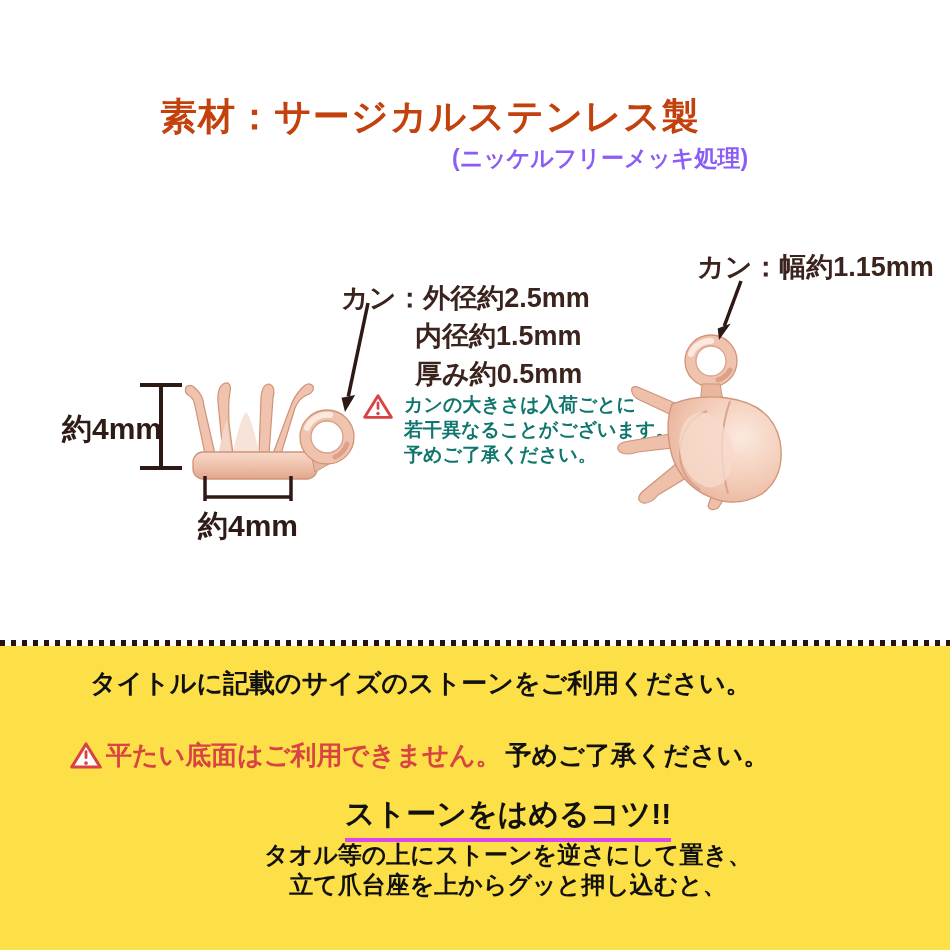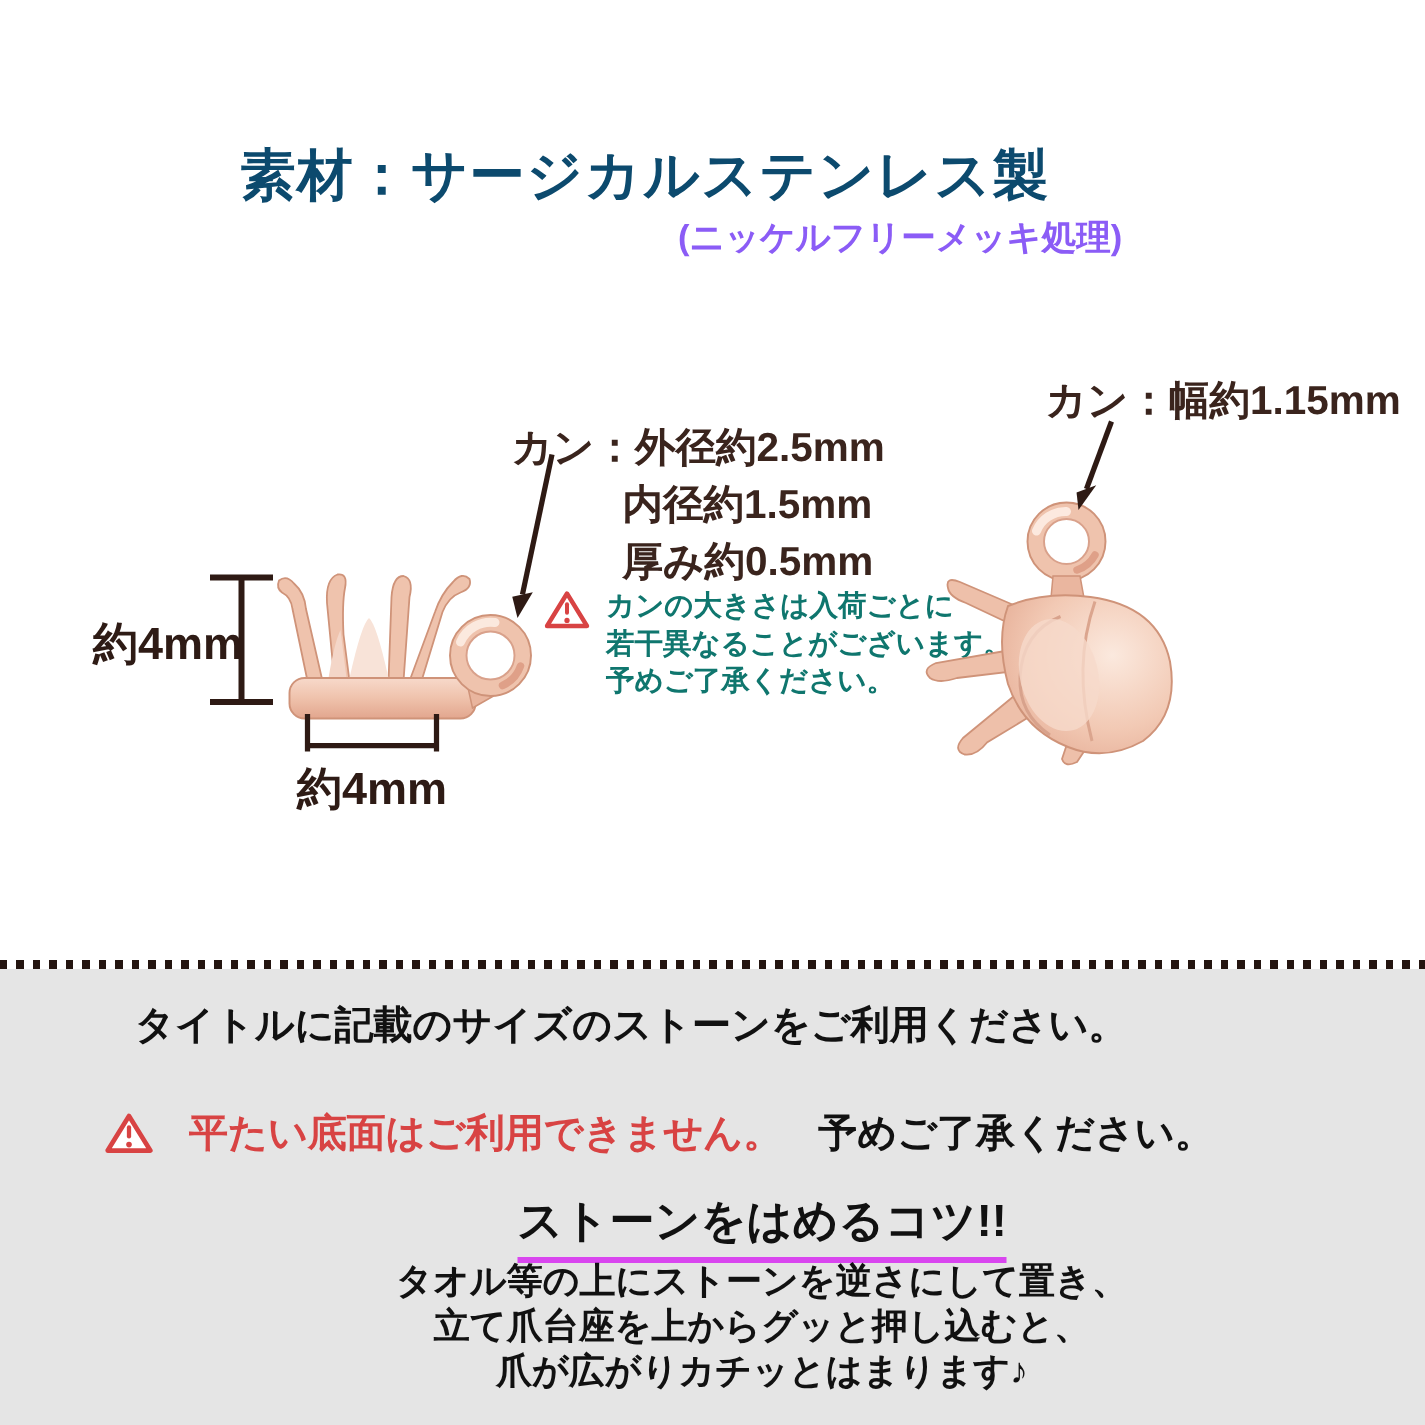--- a/index.html
+++ b/index.html
@@ -5,21 +5,21 @@
   html,body{margin:0;padding:0;}
   body{
     width:950px;height:950px;position:relative;overflow:hidden;
     background:#ffffff;
     font-family:"Liberation Sans", sans-serif;
     color:#3a241d;
   }
   .abs{position:absolute;}
 
   
-  .title{left:160px;top:92px;font-size:37px;font-weight:bold;letter-spacing:1px;color:#0c4a6e;white-space:nowrap;}
+  .title{left:160px;top:92px;font-size:37px;font-weight:bold;letter-spacing:1px;color:#c2410c;white-space:nowrap;}
   .subtitle{left:452px;top:143px;font-size:23px;font-weight:bold;color:#8b5cf6;white-space:nowrap;}
 
   
   .spec-left{left:341px;top:279px;font-size:27px;font-weight:bold;line-height:38px;color:#3a241d;white-space:nowrap;}
   .spec-left .indent{padding-left:74px;}
   .spec-right{left:697px;top:249px;font-size:27px;font-weight:bold;color:#3a241d;white-space:nowrap;}
 
   
   .dim-h{left:62px;top:409px;font-size:30px;font-weight:bold;color:#2e1b15;white-space:nowrap;}
   .dim-w{left:178px;top:506px;width:140px;text-align:center;font-size:30px;font-weight:bold;color:#2e1b15;white-space:nowrap;}
@@ -31,25 +31,25 @@
   
   .left-photo{left:183px;top:368px;}
   .right-photo{left:612px;top:326px;}
   .overlay{left:0;top:0;pointer-events:none;}
 
   
   .dotted-sep{left:0;top:640px;width:950px;height:6px;
     background:repeating-linear-gradient(to right,#241510 0 5px,transparent 5px 11px);}
 
   
-  .blue-panel{left:0;top:646px;width:950px;height:304px;background:#e5e5e5;}
+  .blue-panel{left:0;top:646px;width:950px;height:304px;background:#fde047;}
   .bp-line1{position:absolute;left:90px;top:20px;font-size:26px;font-weight:bold;color:#111111;white-space:nowrap;}
   .bp-line2{position:absolute;left:74px;top:55px;font-size:26px;font-weight:bold;color:#111111;
     border-bottom:3px solid #111111;padding-bottom:2px;white-space:nowrap;}
-  .bp-line3{position:absolute;left:70px;top:92px;display:flex;align-items:center;gap:24px;
+  .bp-line3{position:absolute;left:70px;top:92px;display:flex;align-items:center;gap:4px;
     font-size:26px;font-weight:bold;white-space:nowrap;}
   .bp-line3 .red{color:#d84343;}
   .bp-line3 .blk{color:#111111;}
   .tri2{width:32px;height:29px;flex:0 0 auto;}
   .tips-title-row{position:absolute;left:66px;top:148px;width:884px;text-align:center;}
   .tips-title{display:inline-block;font-size:30px;font-weight:bold;color:#111111;
     border-bottom:4px solid #d946ef;padding-bottom:3px;white-space:nowrap;}
   .tips-lines{position:absolute;left:66px;top:194px;width:884px;text-align:center;
     font-size:24px;font-weight:bold;color:#111111;line-height:30px;}
 </style>
@@ -178,15 +178,14 @@
     </svg>
     <span class="red">平たい底面はご利用できません。</span>
     <span class="blk">予めご了承ください。</span>
   </div>
   <div class="tips-title-row">
     <span class="tips-title">ストーンをはめるコツ!!</span>
   </div>
   <div class="tips-lines">
     <div>タオル等の上にストーンを逆さにして置き、</div>
     <div>立て爪台座を上からグッと押し込むと、</div>
-    <div>爪が広がりカチッとはまります♪</div>
   </div>
 </div>
 
 </body></html>

